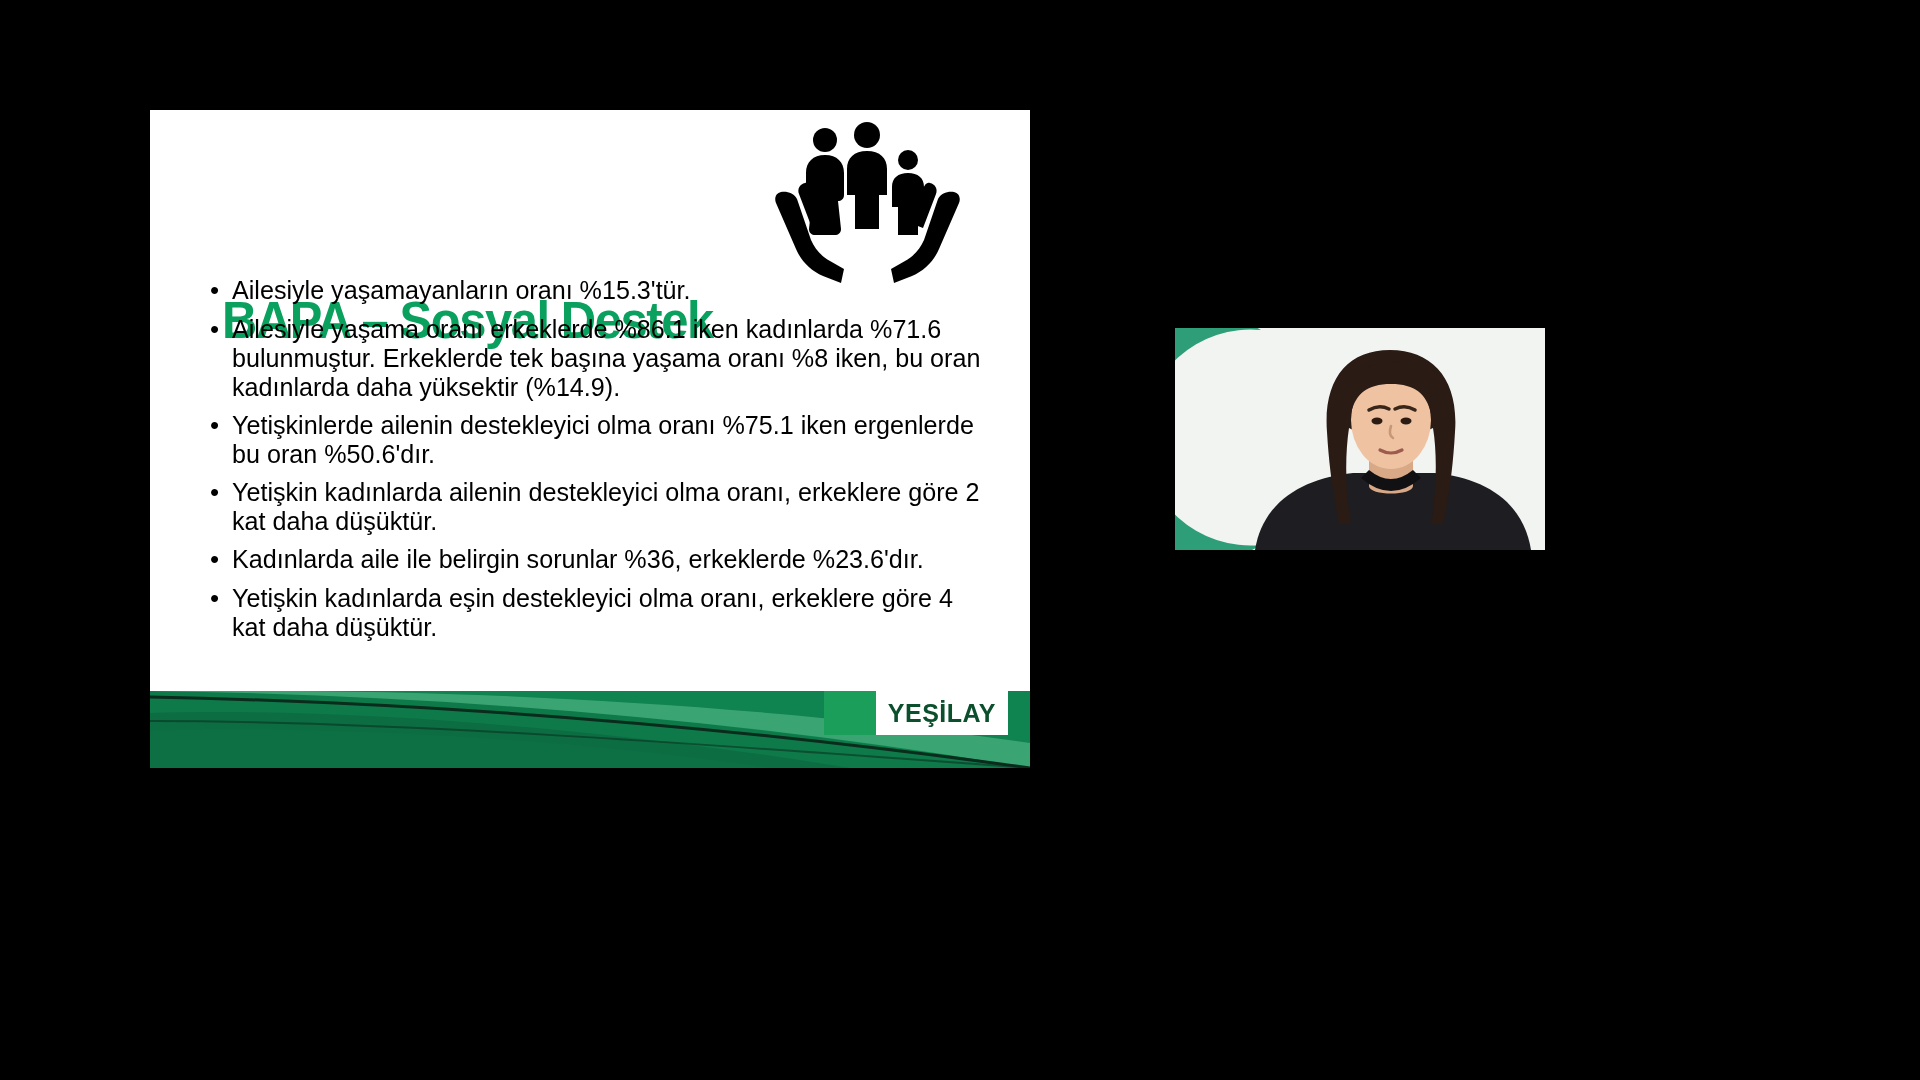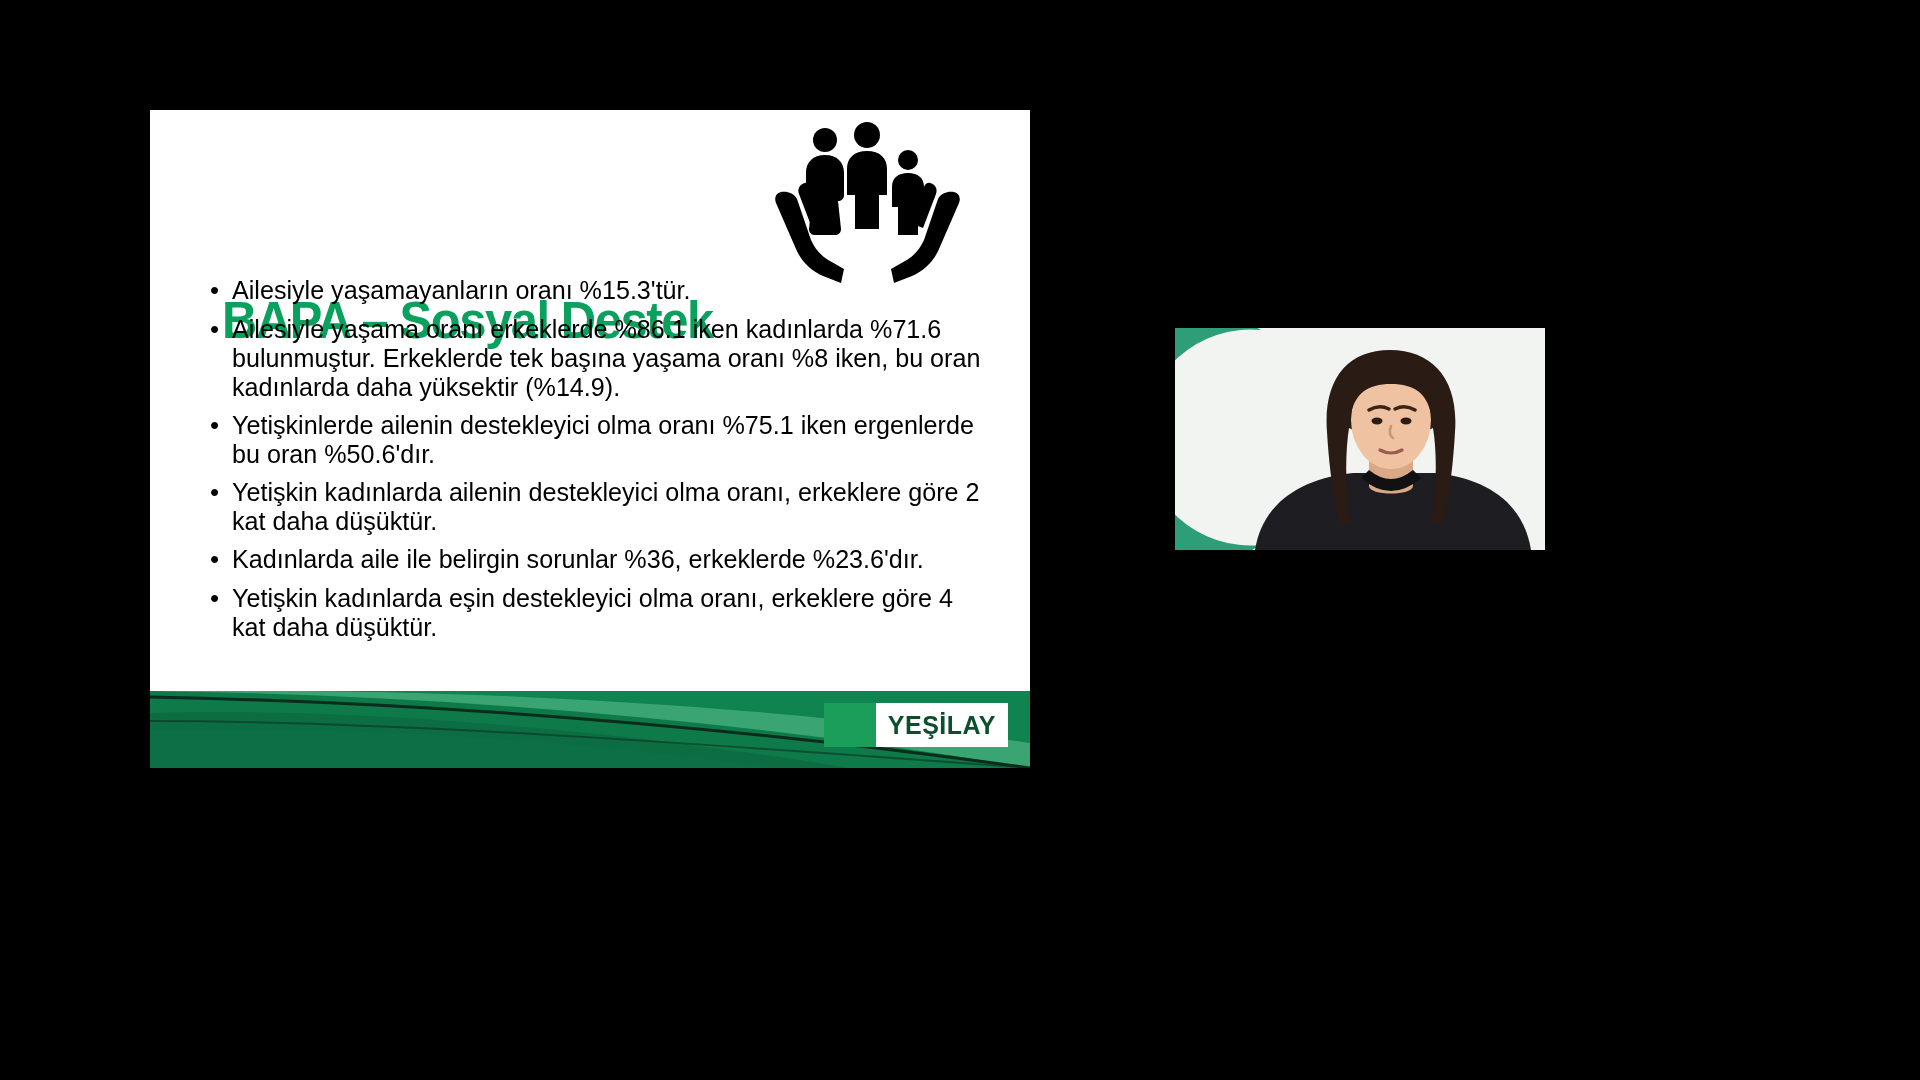--- a/index.html
+++ b/index.html
@@ -34,21 +34,21 @@
   .bullet-text{flex:1 1 auto;transform:scaleX(.985);transform-origin:left top;}
 
   
   #footer{
     position:absolute;left:0;bottom:0;width:880px;height:77px;overflow:hidden;
     background:#0E7A4A;
   }
   #footer svg{position:absolute;left:0;top:0;width:880px;height:77px;}
 
   #logo{
-    position:absolute;right:22px;top:12px;height:44px;
+    position:absolute;right:22px;top:0;height:44px;
     display:flex;align-items:stretch;justify-content:flex-end;
   }
   #logo-badge{
     width:52px;background:#1B9E5A;display:flex;align-items:center;justify-content:center;
   }
   #logo-word{
     background:#ffffff;color:#0B4F2C;display:flex;align-items:center;
     padding:0 12px;font-size:25px;font-weight:700;letter-spacing:.5px;
   }
 

